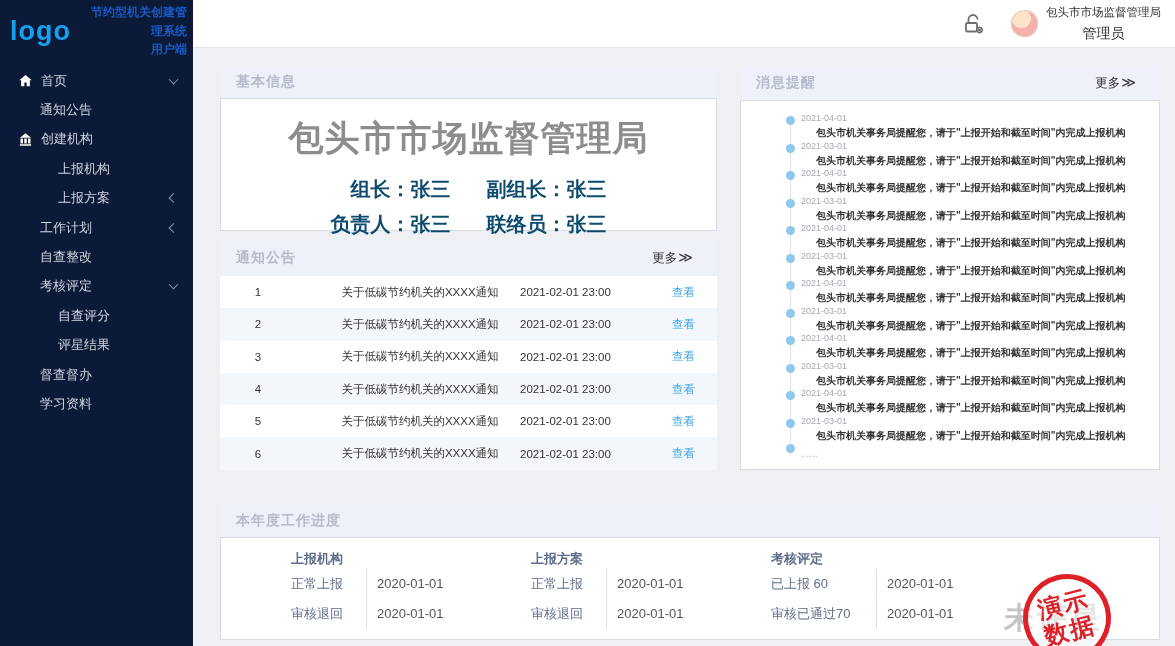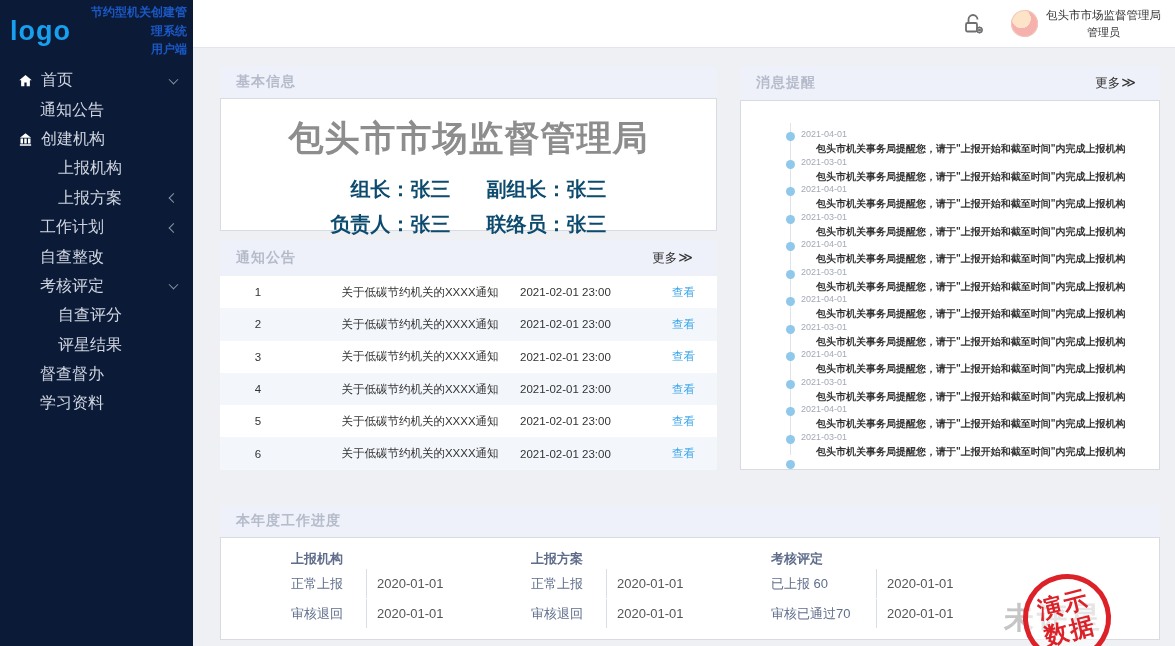--- a/index.html
+++ b/index.html
@@ -8,21 +8,21 @@
 
   
   .sidebar { position:absolute; left:0; top:0; width:193px; height:646px;
     background:#0b1a36; z-index:5; }
   .logo-row { display:flex; align-items:center; height:58px; padding:8px 6px 4px 10px; }
   .logo-text { color:#18a0f0; font-size:27px; font-weight:bold; letter-spacing:1px; }
   .sys-title { flex:1; text-align:right; color:#1b58c4; font-size:12px;
     font-weight:bold; line-height:1.55; margin-left:15px; }
   .menu { margin-top:8px; }
   .m-item { position:relative; height:29.4px; display:flex; align-items:center;
-    color:#cfd5e1; font-size:16px; cursor:pointer; }
+    color:#cfd5e1; font-size:13px; cursor:pointer; }
   .m-item[data-level="0"]{ padding-left:18px; }
   .m-item[data-level="1"]{ padding-left:40px; }
   .m-item[data-level="2"]{ padding-left:58px; }
   .mi-icon { width:16px; height:16px; margin-right:7px; display:flex; align-items:center; }
   .mi-icon svg { display:none; }
   .mi-icon[data-icon="home"] .ic-home { display:block; }
   .mi-icon[data-icon="building"] .ic-building { display:block; }
   .chev { position:absolute; right:16px; top:50%; width:7px; height:7px;
     border-right:1.5px solid #8893a8; border-bottom:1.5px solid #8893a8; }
   .chev[data-dir="down"] { transform:translateY(-70%) rotate(45deg); }
@@ -32,21 +32,21 @@
   .topbar { position:absolute; left:193px; top:0; right:0; height:48px; background:#fff;
     border-bottom:1px solid #e3e5ea; display:flex; align-items:center;
     justify-content:flex-end; padding-right:10px; z-index:4; }
   .lock-btn { width:30px; height:30px; margin-right:22px; cursor:pointer;
     display:flex; align-items:center; justify-content:center; }
   .avatar { width:27px; height:27px; border-radius:50%; margin-right:8px; cursor:pointer;
     background:radial-gradient(circle at 38% 32%, #fde3c8 0 38%, #f6b0ad 39% 72%, #f3928f 73%);
     box-shadow:inset 0 0 0 1px #f0c9b8; }
   .user-block { text-align:center; color:#333; line-height:1.6; padding-right:4px; }
   .user-org { font-size:11.5px; }
-  .user-role { font-size:11px; }
+  .user-role { font-size:14px; }
 
   
   .main { position:absolute; left:193px; top:48px; right:0; bottom:0;
     background:#eef0f4; }
   .panel { position:absolute; }
   .p-head { height:32px; background:#eef1f9; display:flex; align-items:center;
     justify-content:space-between; padding:0 24px 0 16px; }
   .p-title { color:#b5bbca; font-size:14px; font-weight:bold; letter-spacing:1px; }
   .p-more { color:#333; font-size:12.5px; cursor:pointer; }
   .p-more .mg { font-size:14px; margin-left:1px; }
@@ -71,21 +71,21 @@
   .panel-notice [data-list] .n-row:nth-of-type(even) { background:#f3f6fb; }
   .n-num { text-align:center; }
   .n-title { padding-left:24px; white-space:nowrap; overflow:hidden;text-align:center; }
   .n-time { white-space:nowrap; }
   .n-act { color:#3aa5ea; text-align:center; cursor:pointer; }
 
   
   .panel-msg { left:547px; top:18px; width:420px; }
   .panel-msg .p-head { height:34px; }
   .panel-msg .p-body { height:370px; overflow:hidden; }
-  .tl { position:relative; margin-left:45px; padding-top:28px; }
+  .tl { position:relative; margin-left:45px; padding-top:12px; }
   .tl::before { content:""; position:absolute; left:4px; top:22px; width:1px;
     height:332px; background:#dfe3ea; }
   .tl-item { position:relative; height:27.5px; }
   .tl-dot { position:absolute; left:0; top:3px; width:9px; height:9px; border-radius:50%;
     background:#8fc8ea; z-index:1; }
   .tl-date { margin-left:15px; font-size:9px; color:#a3a9b5; line-height:11px; }
   .tl-text { margin-left:30px; margin-top:2px; font-size:10px; font-weight:bold;
     color:#333; line-height:13px; white-space:nowrap; }
   .tl-end { position:relative; height:20px; }
   .tl-end .tl-dot { top:1px; }

